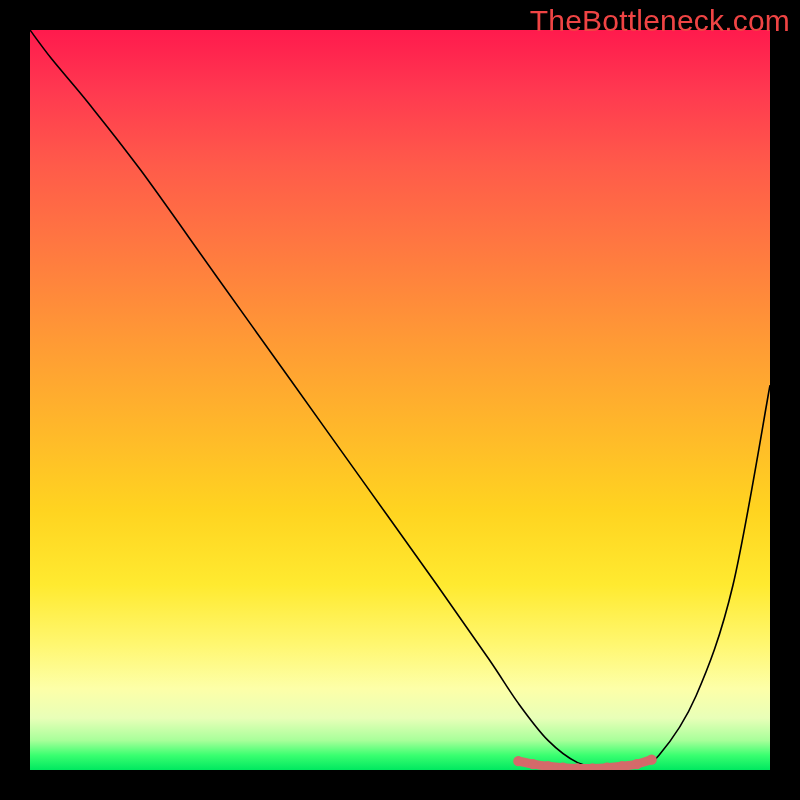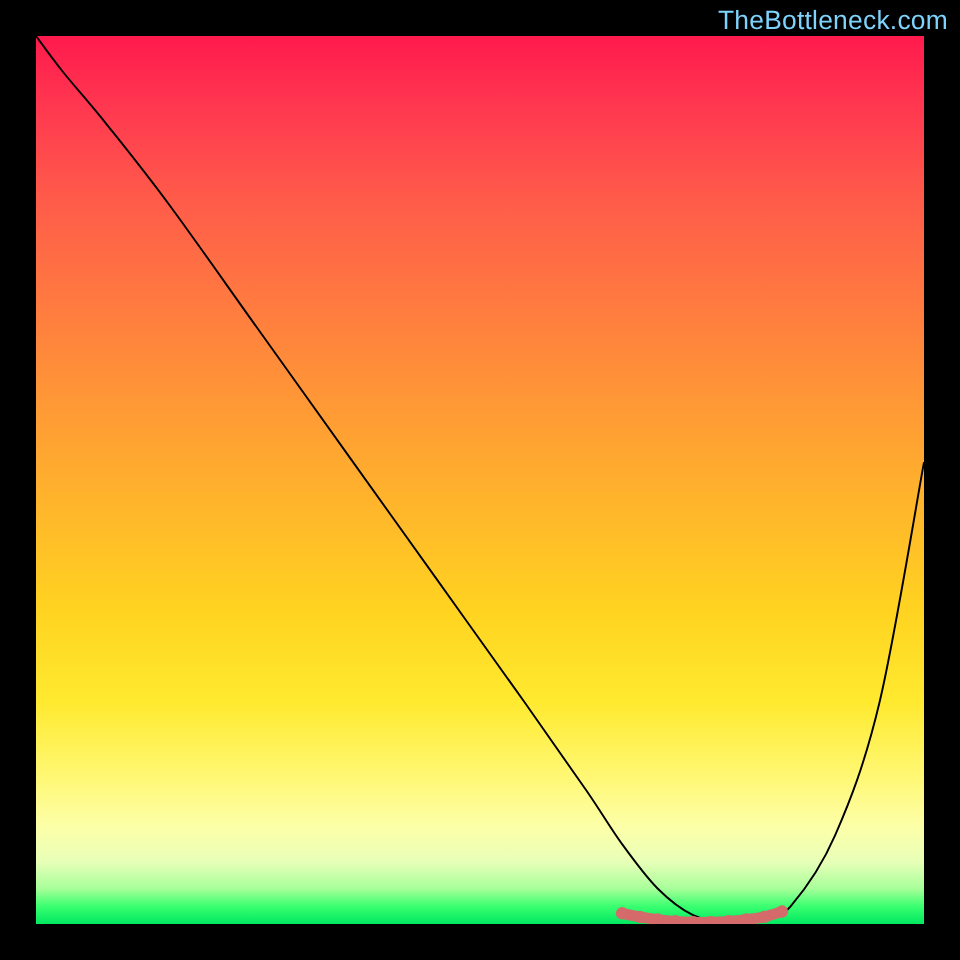--- a/index.html
+++ b/index.html
@@ -8,22 +8,22 @@
     height: 800px;
     background: #000;
     position: relative;
     overflow: hidden;
     font-family: Arial, sans-serif;
   }
   .watermark {
     position: absolute;
     top: 4px;
     right: 10px;
-    color: #7dd3fc;
-    font-size: 22px;
+    color: #ef4444;
+    font-size: 30px;
     font-weight: 500;
     z-index: 10;
     letter-spacing: 0.2px;
   }
   .plot-area {
     position: absolute;
     left: 30px;
     top: 30px;
     width: 740px;
     height: 740px;

